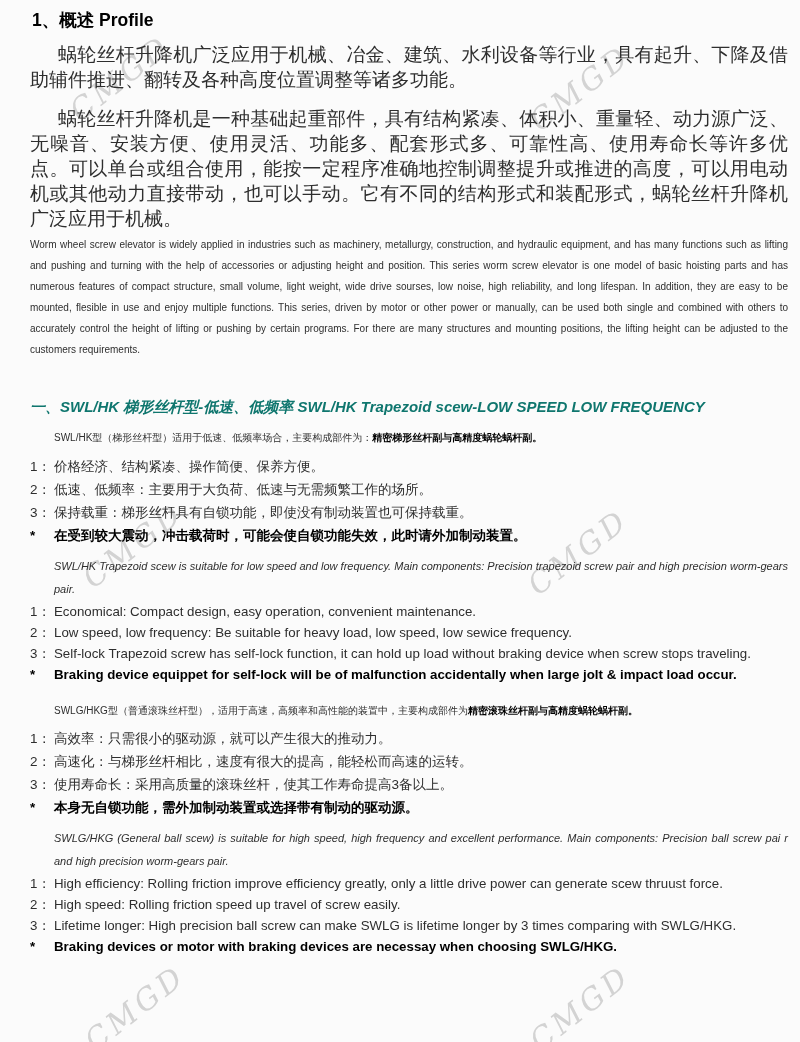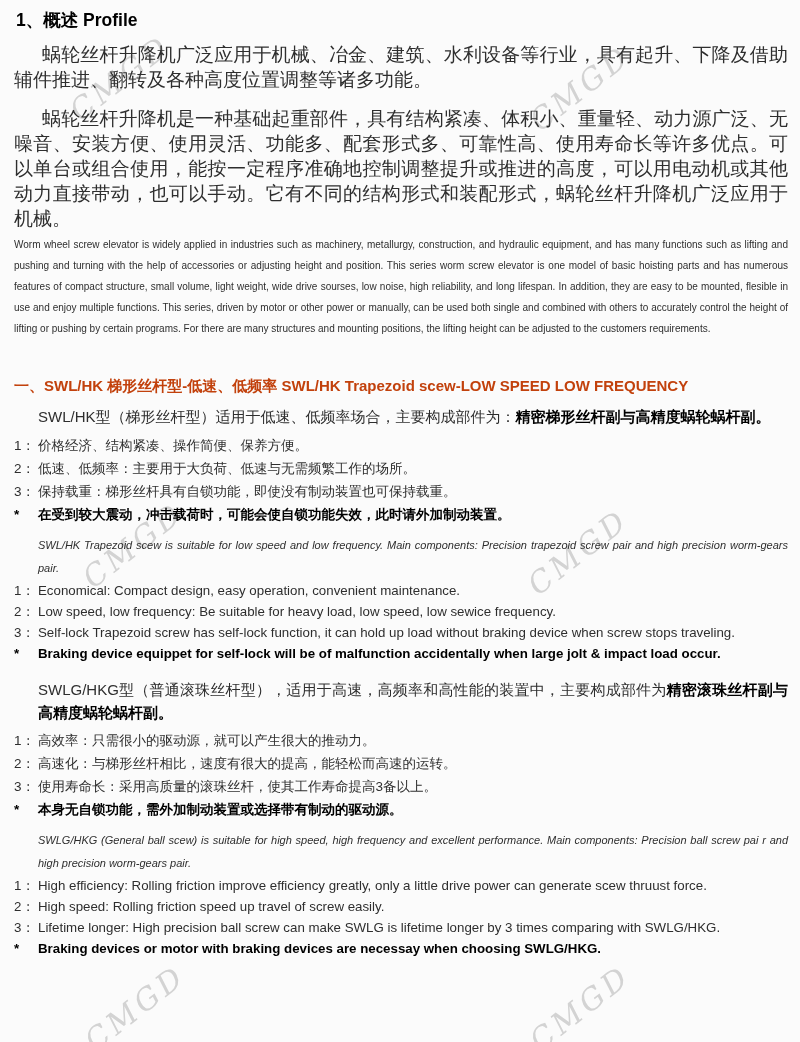--- a/index.html
+++ b/index.html
@@ -8,20 +8,21 @@
     background: #fbfbfb;
     font-family: "Liberation Sans", "DejaVu Sans", sans-serif;
     color: #2e2e2e;
     position: relative;
     overflow: hidden;
   }
   .page {
     position: relative;
     padding: 4px 12px 0 14px;
     z-index: 1;
+    margin-left: 16px;
   }
   .wm {
     position: absolute;
     z-index: 0;
     transform: translate(-50%, -50%) rotate(-38deg);
     font-family: "DejaVu Serif", serif;
     font-style: italic;
     font-size: 30px;
     letter-spacing: 4px;
     color: #c6c6c6;
@@ -47,26 +48,27 @@
   .para-en {
     font-size: 10px;
     line-height: 21px;
     text-align: justify;
     margin: 3px 0 0 0;
   }
   .sec-heading {
     font-size: 15px;
     line-height: 20px;
     font-weight: bold;
-    color: #c2410c;
+    color: #0f766e;
     margin: 37px 0 0 0;
+    font-style: italic;
   }
   .sec2 .sec-heading { margin-top: 40px; }
   .intro-cn {
-    font-size: 15px;
+    font-size: 10px;
     line-height: 22px;
     text-align: justify;
     margin: 10px 0 0 24px;
   }
   .sec2 .intro-cn { margin-top: 14px; line-height: 23px; }
   .intro-bold { font-weight: bold; color: #000; }
   .items { margin-top: 6px; }
   .sec2 .items-cn { margin-top: 5px; }
   .row { display: flex; align-items: flex-start; }
   .row .num { flex: 0 0 24px; }

